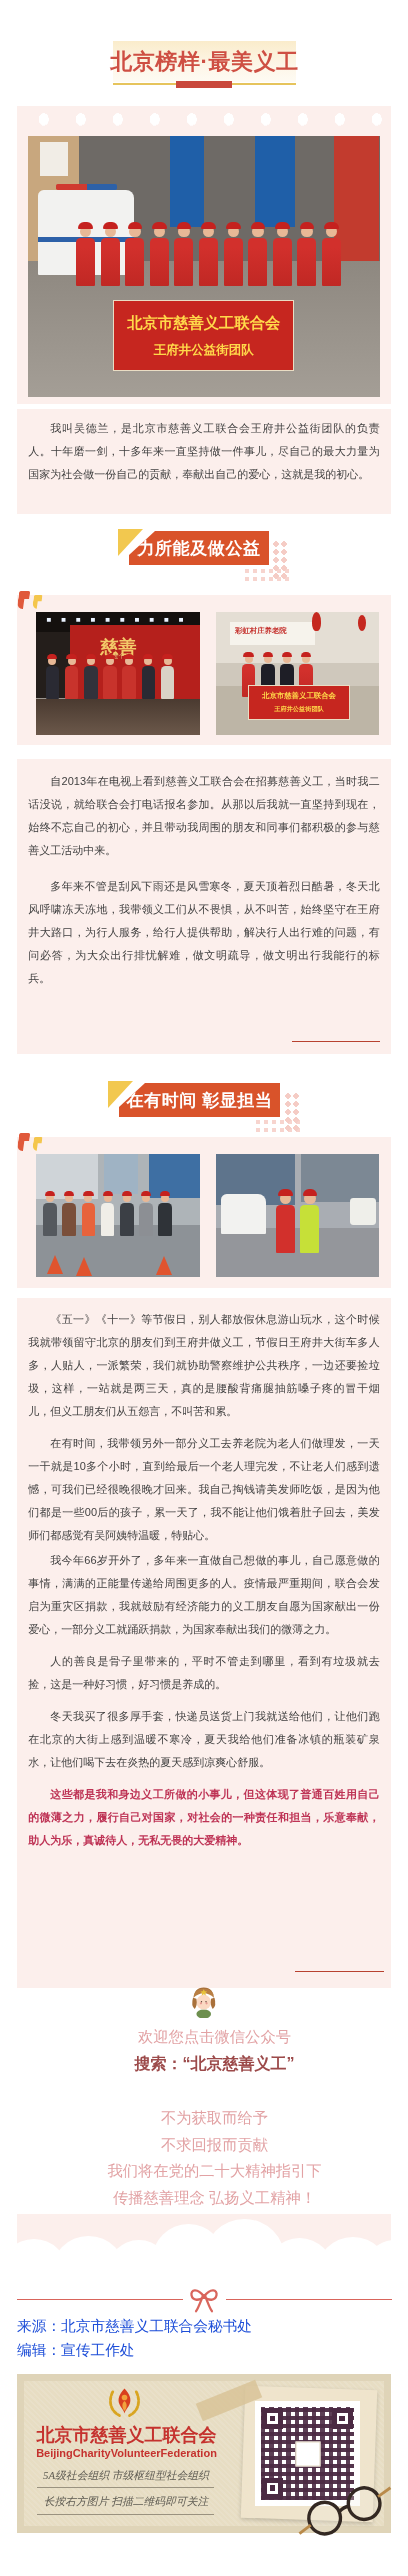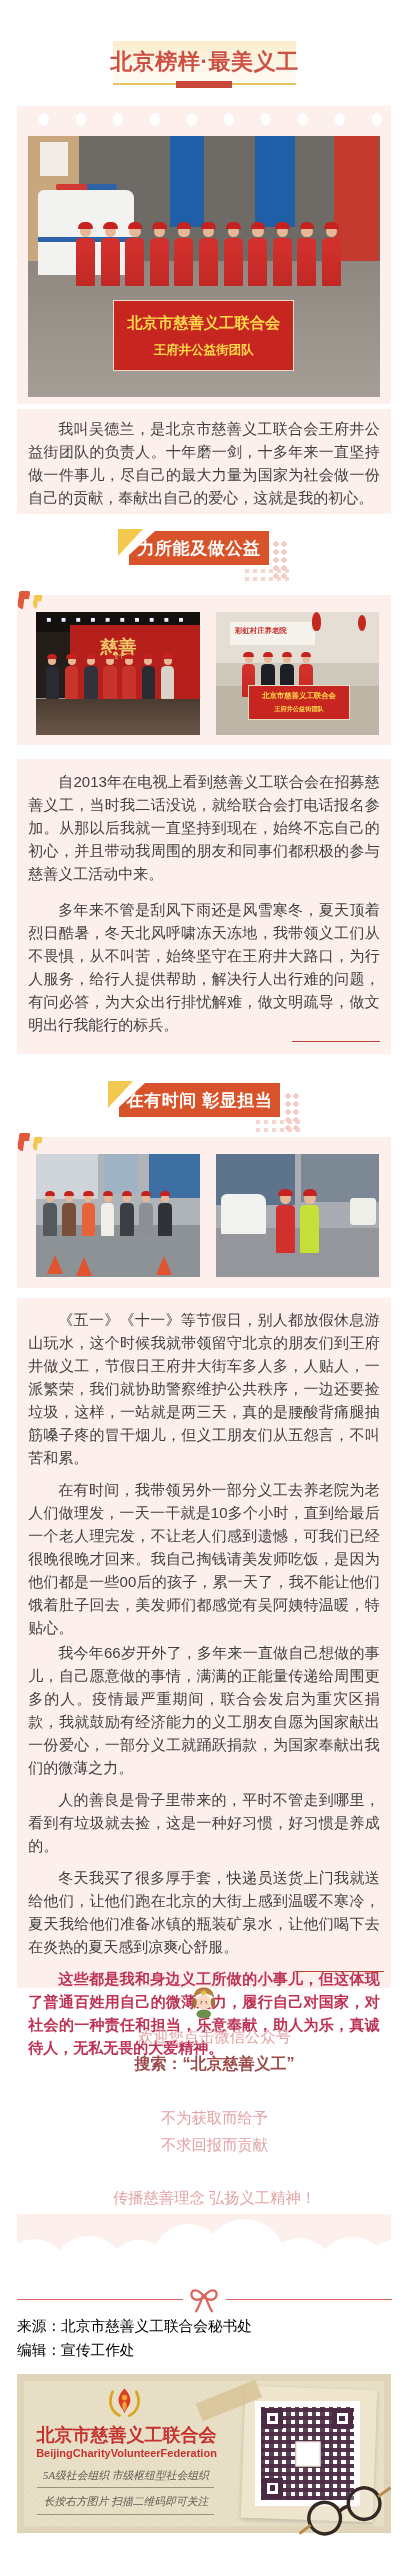--- a/index.html
+++ b/index.html
@@ -13,21 +13,21 @@
   .title-text { font-size:22px; font-weight:bold; color:#CE4F43; white-space:nowrap; letter-spacing:0.6px; }
   .title-line { position:absolute; left:113px; top:83px; width:183px; height:1.7px; background:#E6C45C; }
   .title-bar  { position:absolute; left:176px; top:81px; width:56px; height:6.8px; background:#C9483C; }
 
   
   .pink { position:absolute; left:17px; width:374px; background:#FCEFEC; }
   .dots-row { position:absolute; left:8px; top:5.7px; right:8px; height:14.7px;
     background-image:radial-gradient(ellipse 5.1px 6.2px at 18.7px 7.4px, #ffffff 98%, transparent 100%);
     background-size:37px 14.7px; background-repeat:repeat-x; }
 
-  .para { font-size:15px; line-height:23px; color:#3F3F3F; text-align:justify; text-indent:2em; margin-bottom:12.5px; }
+  .para { font-size:11px; line-height:23px; color:#3F3F3F; text-align:justify; text-indent:2em; margin-bottom:12.5px; }
   .para.highlight { color:#BE3355; font-weight:bold; }
   .red-underline { position:absolute; height:1.1px; background:#B8412F; }
 
   
   .sec-box { position:absolute; height:34px; background:#D9532A; display:flex; align-items:center; justify-content:center;
     clip-path:polygon(26px 0, 100% 0, 100% 100%, 0 100%, 0 24px); }
   .sec-box span { color:#fff; font-size:17px; font-weight:bold; white-space:nowrap; letter-spacing:0.6px; }
   .sec-tri { position:absolute; width:25px; height:27px; background:#F2C84F; clip-path:polygon(0 0, 100% 0, 0 100%); }
   .dot-vgrid { position:absolute; width:16px; height:39px;
     background-image:radial-gradient(circle 2.6px at 4px 4px, #F5CCC5 98%, transparent); background-size:8px 8px; }
@@ -66,21 +66,21 @@
   .promo-bold { color:#9C4A4A; font-size:16px; font-weight:bold; }
 
   
   .cloud-band { position:absolute; left:17px; top:2214px; width:374px; height:53px; background:#FCEFEC; overflow:hidden; }
   .cloud { position:absolute; background:#fff; border-radius:50%; }
 
   
   .div-line { position:absolute; height:1.1px; background:#D9655C; top:2299px; }
 
   
-  .meta-line { position:absolute; left:17px; font-size:14.7px; color:#000000; }
+  .meta-line { position:absolute; left:17px; font-size:14.7px; color:#1d4ed8; }
 
   
   .footer-card { position:absolute; left:17px; top:2374px; width:374px; height:159px; background:#DFD4B8; }
   .footer-inner { position:absolute; left:6.8px; top:6.8px; right:6.8px; bottom:6.8px; background:#E7DDC3;
     background-image:repeating-linear-gradient(45deg, rgba(255,255,255,.10) 0 1.7px, transparent 1.7px 4px); }
   .org-cn { position:absolute; left:16px; top:49px; width:187px; text-align:center; font-size:18px; font-weight:bold; color:#C5322E; white-space:nowrap; }
   .org-en { position:absolute; left:16px; top:73px; width:187px; text-align:center; font-size:11px; font-weight:bold; color:#C5322E; white-space:nowrap; }
   .tagline { position:absolute; width:193px; text-align:center; font-size:10.8px; color:#5E5B52; font-family:"Liberation Serif", serif; font-style:italic; }
   .tag-rule { position:absolute; height:0.6px; background:#9A9280; }
   .paper { position:absolute; left:226px; top:13.6px; width:132px; height:132px; background:#EFE4CC; transform:rotate(2deg); box-shadow:0 1.7px 4.5px rgba(0,0,0,.18); }
@@ -261,20 +261,21 @@
     <path d="M8 30 Q8 8 26 8 Q44 8 44 30 L44 24 Q44 14 26 14 Q8 14 8 24 Z" fill="#A9713B"></path>
     <path d="M8 26 Q8 10 26 10 Q44 10 44 26 Q36 18 26 18 Q16 18 8 26 Z" fill="#B97F43"></path>
     <path d="M7 26 Q3 40 10 46 Q15 40 13 28 Z" fill="#A9713B"></path>
     <path d="M45 26 Q49 40 42 46 Q37 40 39 28 Z" fill="#A9713B"></path>
     <path d="M26 11 l1.8 3.6 4 .6 -2.9 2.8 .7 4 -3.6-1.9 -3.6 1.9 .7-4 -2.9-2.8 4-.6 Z" fill="#E8C23A"></path>
   </svg>
   <div class="promo-line promo-light" style="top:2027px;">欢迎您点击微信公众号</div>
   <div class="promo-line promo-bold" style="top:2054px;">搜索：“北京慈善义工”</div>
   <div class="promo-line promo-light" style="top:2108px;">不为获取而给予</div>
   <div class="promo-line promo-light" style="top:2135px;">不求回报而贡献</div>
+  <div class="promo-line promo-light" style="top:2161px;">我们将在党的二十大精神指引下</div>
   <div class="promo-line promo-light" style="top:2188px;">传播慈善理念 弘扬义工精神！</div>
 
   <div class="cloud-band">
     <div class="cloud" style="left:-17px; bottom:-40px; width:68px; height:68px;"></div>
     <div class="cloud" style="left:34px; bottom:-44px; width:75px; height:75px;"></div>
     <div class="cloud" style="left:90px; bottom:-37px; width:64px; height:64px;"></div>
     <div class="cloud" style="left:135px; bottom:-29.5px; width:73px; height:73px;"></div>
     <div class="cloud" style="left:187px; bottom:-33px; width:81px; height:81px;"></div>
     <div class="cloud" style="left:248px; bottom:-40px; width:69px; height:69px;"></div>
     <div class="cloud" style="left:299px; bottom:-44px; width:74px; height:74px;"></div>

